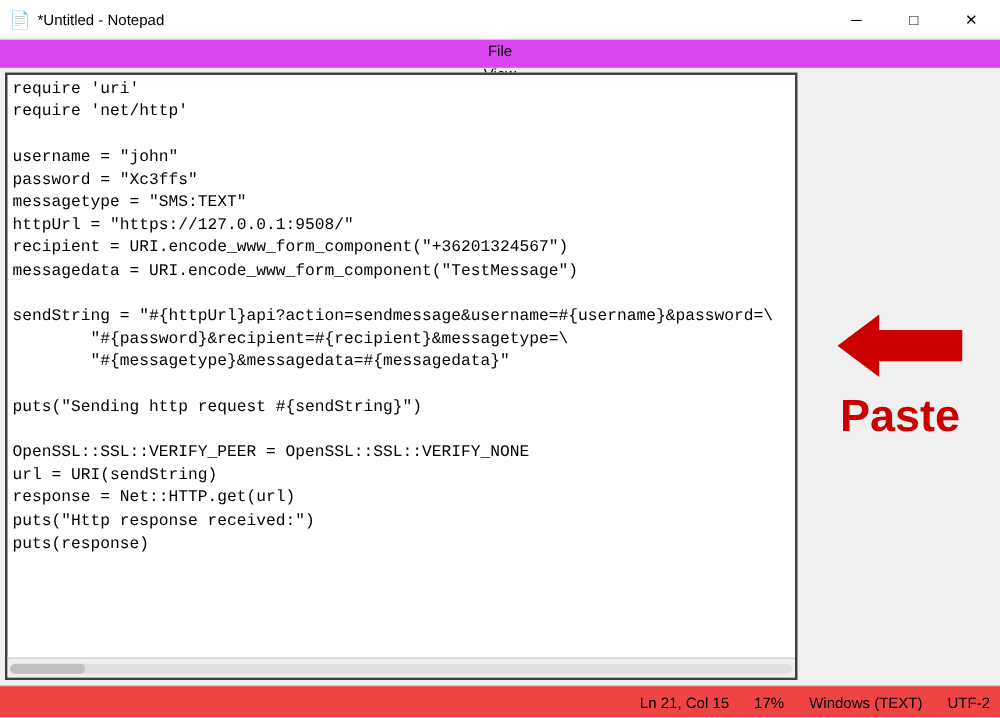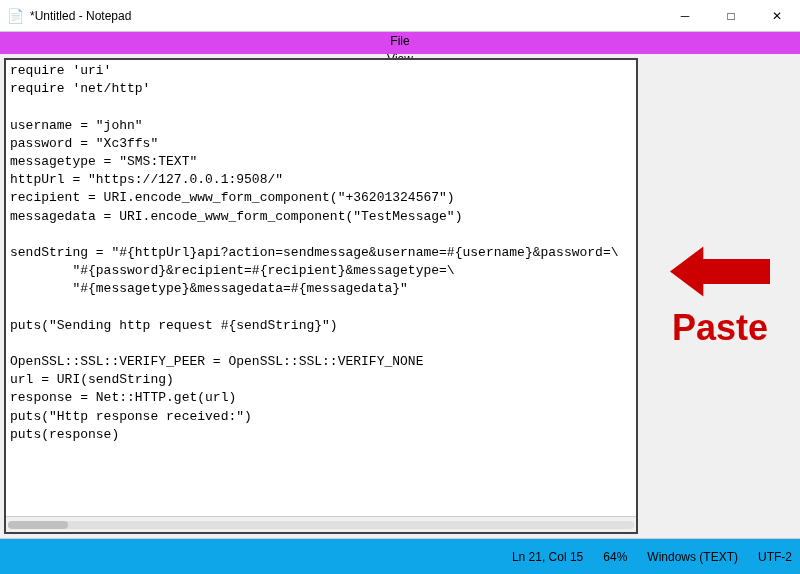--- a/index.html
+++ b/index.html
@@ -125,27 +125,27 @@
     }
     .paste-label {
       font-size: 36px;
       font-weight: bold;
       color: #cc0000;
       text-align: center;
     }
 
     
     .status-bar {
-      background: #0ea5e9;
+      background: #ef4444;
       border-top: 1px solid #ccc;
       display: flex;
       align-items: center;
       justify-content: flex-end;
       padding: 2px 8px;
-      height: 36px;
+      height: 26px;
       flex-shrink: 0;
       gap: 20px;
       font-size: 12px;
     }
     .status-item {
       color: #000;
     }
 
     
     .h-scrollbar {
@@ -240,16 +240,16 @@
       <svg class="arrow-svg" viewBox="0 0 120 60" xmlns="http://www.w3.org/2000/svg">
         <polygon points="120,15 40,15 40,0 0,30 40,60 40,45 120,45" fill="#cc0000"></polygon>
       </svg>
       <span class="paste-label">Paste</span>
     </div>
   </div>
 </div>
 
 <div class="status-bar">
   <span class="status-item">Ln 21, Col 15</span>
-  <span class="status-item">64%</span>
+  <span class="status-item">17%</span>
   <span class="status-item">Windows (TEXT)</span>
   <span class="status-item">UTF-2</span>
 </div>
 
 </body></html>

